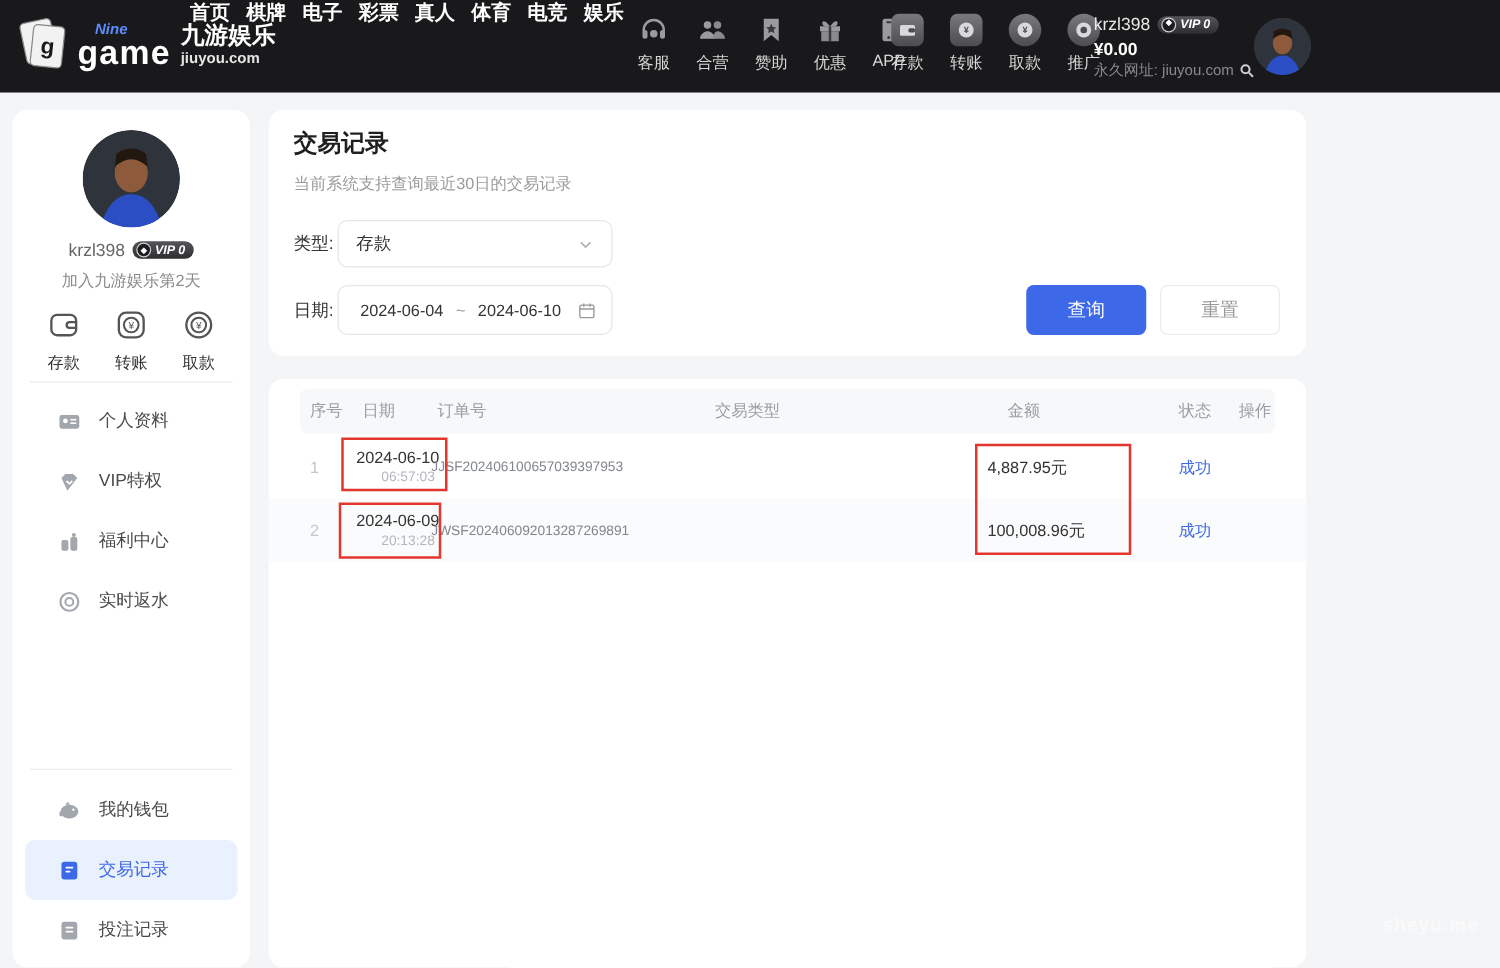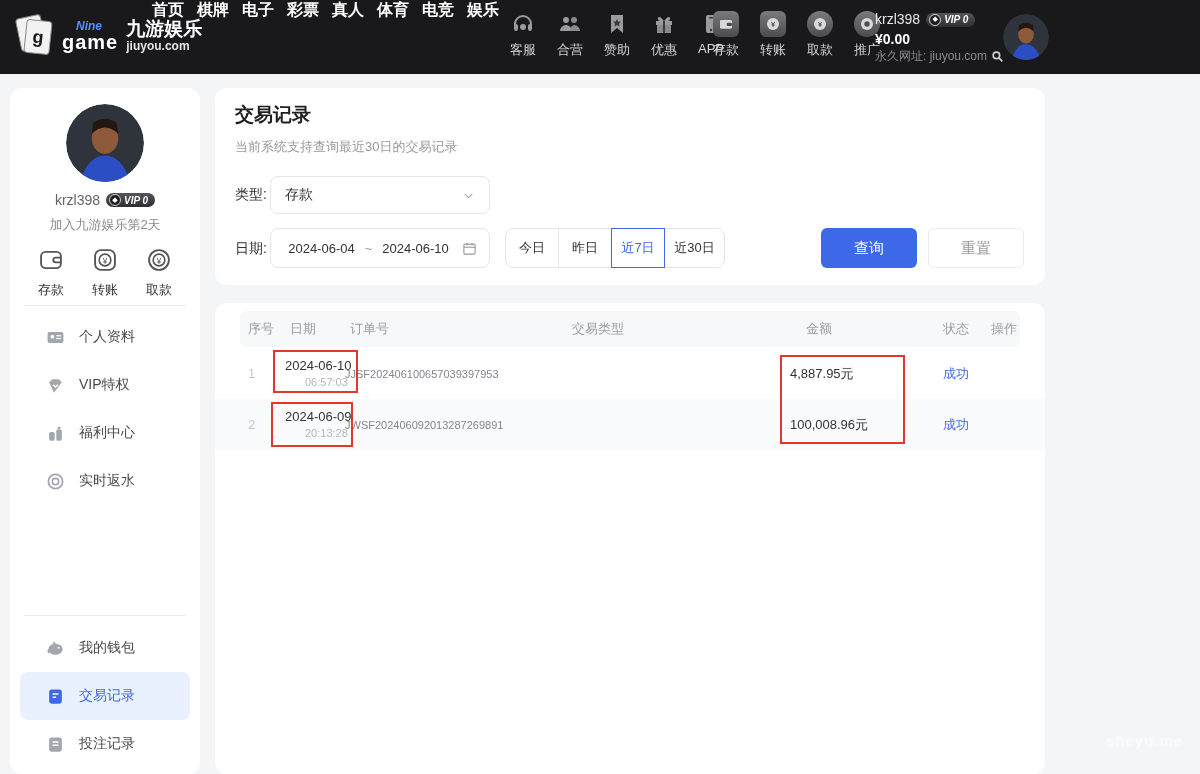--- a/index.html
+++ b/index.html
@@ -10,21 +10,21 @@
   }
   
   .topbar { position:absolute; left:0; top:0; width:1200px; height:74px; background:#19191b; }
   .logo { position:absolute; left:16px; top:14px; display:flex; align-items:center; gap:6px; }
   .logo-mark { width:40px; height:44px; position:relative; }
   .logo-card { position:absolute; width:26px; height:34px; background:#f2f2f2; border-radius:4px; border:1px solid #888; }
   .logo-card.back { left:2px; top:2px; transform:rotate(-12deg); }
   .logo-card.front { left:9px; top:6px; transform:rotate(6deg); color:#1a1a1a; font-weight:bold; font-size:18px; display:flex; align-items:center; justify-content:center; }
   .logo-wordmark { display:flex; flex-direction:column; line-height:1; }
   .logo-nine { color:#5b8cff; font-size:12px; font-style:italic; font-weight:bold; margin-left:14px; }
-  .logo-game { color:#fff; font-size:20px; font-weight:bold; letter-spacing:1px;text-align:right; }
+  .logo-game { color:#fff; font-size:27px; font-weight:bold; letter-spacing:1px;text-align:right; }
   .logo-cn { display:flex; flex-direction:column; line-height:1.1; margin-left:2px; }
   .logo-brand { color:#fff; font-size:19px; font-weight:bold; }
   .logo-domain { color:#e5e5e5; font-size:12px; font-weight:bold; }
   .topnav { position:absolute; left:152px; top:0; height:74px; display:flex; align-items:flex-start; gap:13px; }
   .topnav-item { color:#ffffff; font-size:16px; font-weight:600; cursor:pointer; white-space:nowrap; }
   .icon-col-group { position:absolute; top:10px; display:flex; gap:11px; }
   .icon-col-group.g1 { left:505px; }
   .icon-col-group.g2 { left:708px; }
   .icon-col { display:flex; flex-direction:column; align-items:center; gap:3px; width:36px; cursor:pointer; }
   .icon-col .glyph { width:28px; height:28px; display:flex; align-items:center; justify-content:center; }
@@ -399,26 +399,20 @@
       <span>2024-06-10</span>
     </span>
     <svg width="15" height="15" viewBox="0 0 24 24">
         <rect x="3" y="5" width="18" height="16" rx="2" fill="none" stroke="#9a9a9a" stroke-width="1.8"></rect>
         <line x1="3" y1="10" x2="21" y2="10" stroke="#9a9a9a" stroke-width="1.8"></line>
         <line x1="8" y1="3" x2="8" y2="7" stroke="#9a9a9a" stroke-width="1.8"></line>
         <line x1="16" y1="3" x2="16" y2="7" stroke="#9a9a9a" stroke-width="1.8"></line>
       </svg>
   </div>
 
-  <div class="seg-group">
-    <div class="seg-btn">今日</div>
-    <div class="seg-btn">昨日</div>
-    <div class="seg-btn active">近7日</div>
-    <div class="seg-btn">近30日</div>
-  </div>
 
   <div class="btn query">查询</div>
   <div class="btn reset">重置</div>
 </div>
 
 <div class="card table">
   <div class="thead">
     <span class="th" style="left:8px;">序号</span>
     <span class="th" style="left:50px;">日期</span>
     <span class="th" style="left:110px;">订单号</span>

